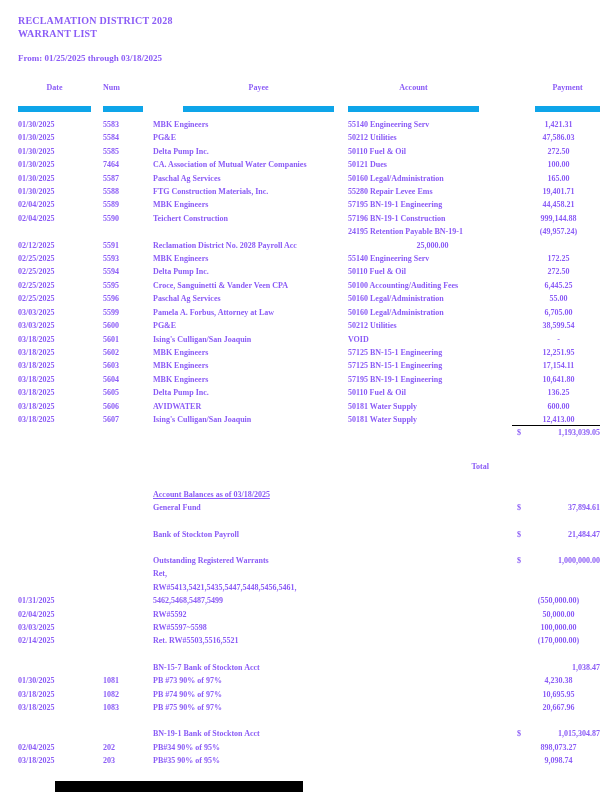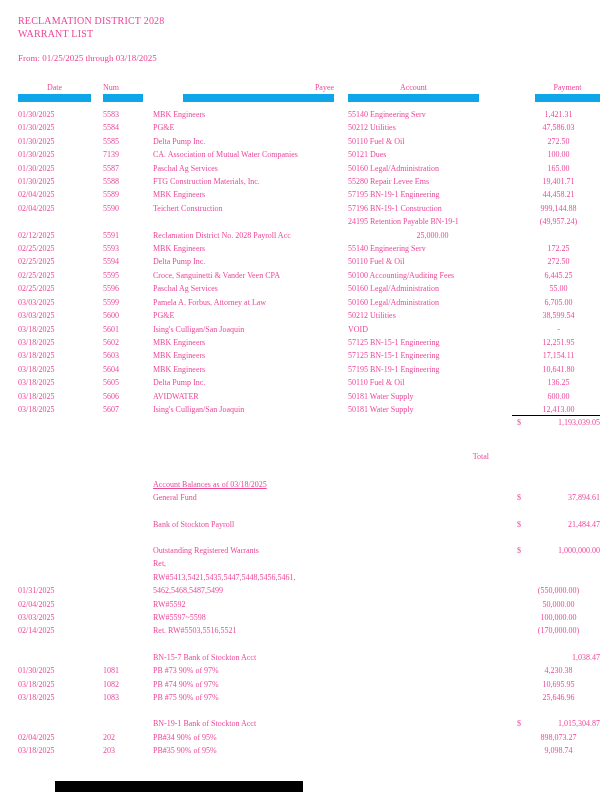--- a/index.html
+++ b/index.html
@@ -1,33 +1,33 @@
 <!DOCTYPE html>
 <html><head>
 <meta charset="utf-8">
 <style>
   html,body{margin:0;padding:0;background:#ffffff;}
   .page{
     position:relative;
     width:612px;height:792px;
     background:#ffffff;
-    color:#ec4899;
+    color:#8b5cf6;
     font-family:"Liberation Serif","DejaVu Serif",serif;
-    font-weight:400;
+    font-weight:700;
     overflow:hidden;
   }
   .content{padding:14px 12px 0 18px;}
   .title{font-size:10px;line-height:13px;letter-spacing:.2px;}
   .daterange{font-size:9px;margin-top:12px;line-height:13px;}
   .grid{display:grid;grid-template-columns:85px 50px 195px 145px 1fr;}
   .thead{margin-top:18px;font-size:8px;}
-  .thead>div{padding-bottom:2px;border-bottom:8px solid #0ea5e9;}
+  .thead>div{padding-bottom:14px;border-bottom:6px solid #0ea5e9;}
   .h-date{text-align:center;margin-right:12px;}
   .h-num{margin-right:10px;}
-  .h-payee{text-align:right;margin-left:30px;margin-right:14px;}
+  .h-payee{text-align:center;margin-left:30px;margin-right:14px;}
   .h-account{text-align:center;margin-right:14px;}
   .h-payment{text-align:center;margin-left:42px;}
   #rows{margin-top:6px;}
   .trow>div,.brow>div,.total-row>div{
     font-size:8px;line-height:13.4px;white-space:nowrap;
   }
   .c-payment{text-align:center;position:relative;margin-left:24px;}
   .flexsb{display:flex;justify-content:space-between;}
   .ulp::after{
     content:"";position:absolute;right:0;bottom:0;
@@ -78,21 +78,21 @@
         </div>
         <div class="grid trow">
           <div class="c-date">01/30/2025</div>
           <div class="c-num">5585</div>
           <div class="c-payee">Delta Pump Inc.</div>
           <div class="c-account">50110 Fuel &amp; Oil</div>
           <div class="c-payment">272.50</div>
         </div>
         <div class="grid trow">
           <div class="c-date">01/30/2025</div>
-          <div class="c-num">7139</div>
+          <div class="c-num">7464</div>
           <div class="c-payee">CA. Association of Mutual Water Companies</div>
           <div class="c-account">50121 Dues</div>
           <div class="c-payment">100.00</div>
         </div>
         <div class="grid trow">
           <div class="c-date">01/30/2025</div>
           <div class="c-num">5587</div>
           <div class="c-payee">Paschal Ag Services</div>
           <div class="c-account">50160 Legal/Administration</div>
           <div class="c-payment">165.00</div>
@@ -345,21 +345,21 @@
               <div class="c-num">1082</div>
               <div class="c-payee">PB #74 90% of 97%</div>
               <div class="c-account"></div>
               <div class="c-payment">10,695.95</div>
             </div>
             <div class="grid brow">
               <div class="c-date">03/18/2025</div>
               <div class="c-num">1083</div>
               <div class="c-payee">PB #75 90% of 97%</div>
               <div class="c-account"></div>
-              <div class="c-payment">25,646.96</div>
+              <div class="c-payment">20,667.96</div>
             </div>
           </div>
           <div class="section">
             <div class="grid brow">
               <div></div>
               <div></div>
               <div>BN-19-1 Bank of Stockton Acct</div>
               <div></div>
               <div class="c-payment flexsb">
                 <span>$</span>

